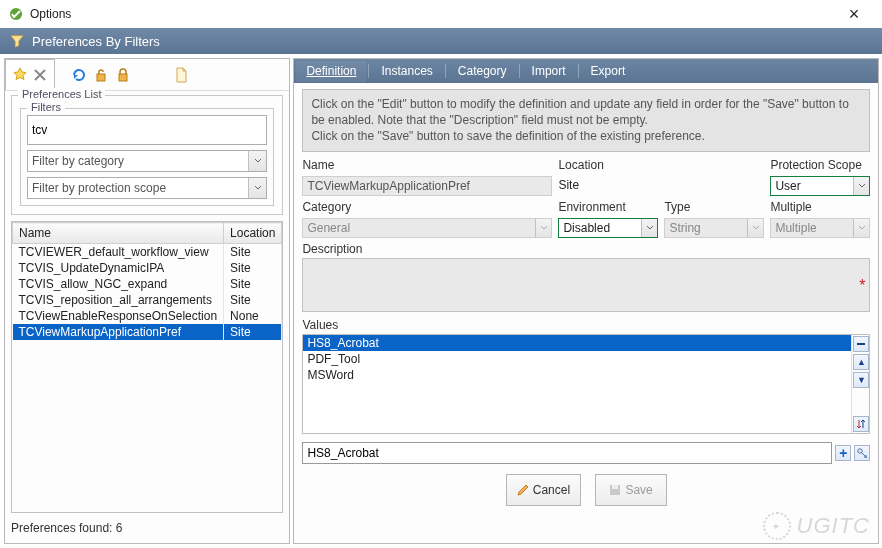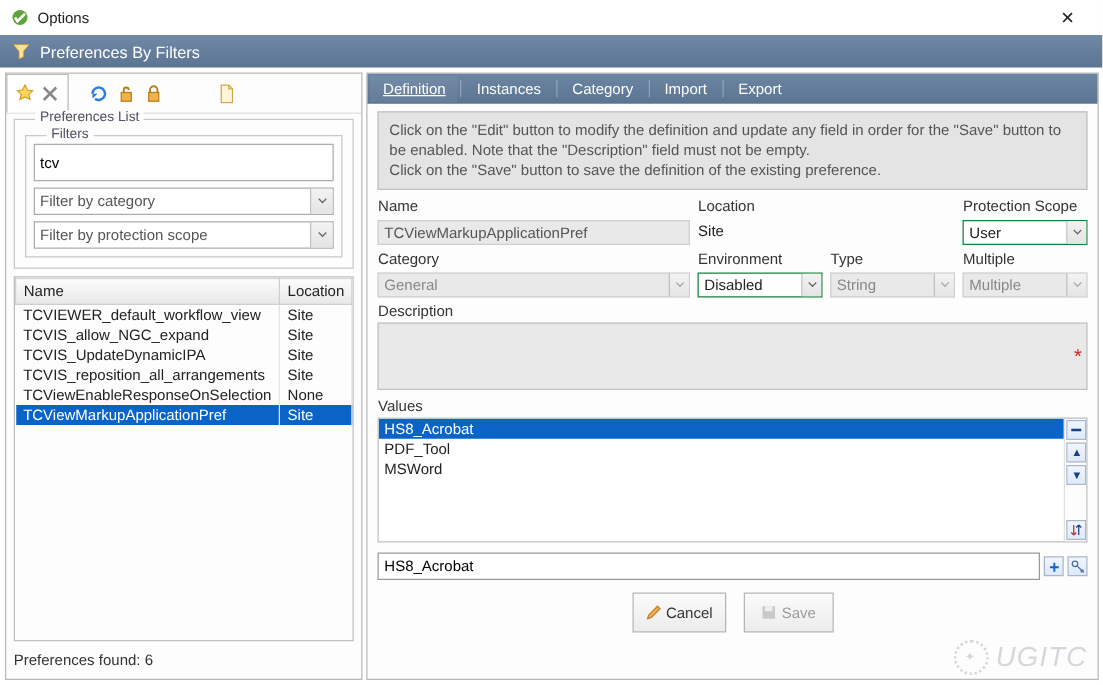--- a/index.html
+++ b/index.html
@@ -22,21 +22,21 @@
 
 .left { width: 312px; border: 1px solid #b9b9b9; margin: 4px 0 4px 4px; background: #fdfdfd; display: flex; flex-direction: column; }
 .left-toolbar { height: 32px; display: flex; align-items: center; border-bottom: 1px solid #ddd; }
 .tb-tab { height: 100%; display: flex; align-items: center; padding: 0 6px; border-right: 1px solid #ddd; }
 .tb-tab.first { border: 1px solid #bbb; border-bottom: none; background: #fff; }
 .tb-tab.rest { margin-left: 10px; border: none; gap:6px; }
 .icn { display: inline-block; width: 16px; height: 16px; }
 
 
 .fs { margin: 4px 6px; border: 1px solid #c8c8c8; padding: 6px; position: relative; }
-.fs-legend { position: absolute; top: -8px; left: 16px; background: #fdfdfd; padding: 0 4px; font-size: 11px; color: #4e4e60; }
+.fs-legend { position: absolute; top: -8px; left: 6px; background: #fdfdfd; padding: 0 4px; font-size: 11px; color: #4e4e60; }
 .finput { width: 100%; height: 22px; border: 1px solid #adadad; padding: 14px 4px; background: #fff; font: inherit; margin-bottom: 5px; }
 .fcombo { position: relative; width: 100%; height: 22px; border: 1px solid #adadad; background: #fff; font: inherit; margin-bottom: 5px; display: flex; align-items: center; padding: 0 4px; }
 .fcombo .dd { position: absolute; right: 0; top: 0; width: 18px; height: 100%; border-left: 1px solid #c0c0c0; background: linear-gradient(#f3f3f3,#e4e4e4); display:flex; align-items:center; justify-content:center;}
 .dd svg { width:8px;height:8px;}
 
 .pref-table-wrap { flex:1; margin: 2px 6px 2px 6px; border: 1px solid #c0c0c0; overflow:hidden; display:flex; flex-direction:column;}
 table { border-collapse: collapse; width: 100%; font-size: 12px;}
 thead th { background: linear-gradient(#fcfcfc,#e8e8e8); border: 1px solid #cfcfcf; text-align: left; padding: 3px 6px; font-weight: 400;}
 tbody td { border-right: 1px solid #e4e4e4; padding: 1px 6px; height: 16px;}
 tbody tr.sel td { background: #0a63c7; color: #fff; }
@@ -167,25 +167,25 @@
           <th style="width:210px">Name</th>
           <th>Location</th>
         </tr>
           </thead>
         <tbody id="pref-rows">
             <tr>
               <td>TCVIEWER_default_workflow_view</td>
               <td>Site</td>
             </tr>
             <tr>
+              <td>TCVIS_UpdateDynamicIPA</td>
+              <td>Site</td>
+            </tr>
+            <tr>
               <td>TCVIS_allow_NGC_expand</td>
-              <td>Site</td>
-            </tr>
-            <tr>
-              <td>TCVIS_UpdateDynamicIPA</td>
               <td>Site</td>
             </tr>
             <tr>
               <td>TCVIS_reposition_all_arrangements</td>
               <td>Site</td>
             </tr>
             <tr>
               <td>TCViewEnableResponseOnSelection</td>
               <td>None</td>
             </tr>

